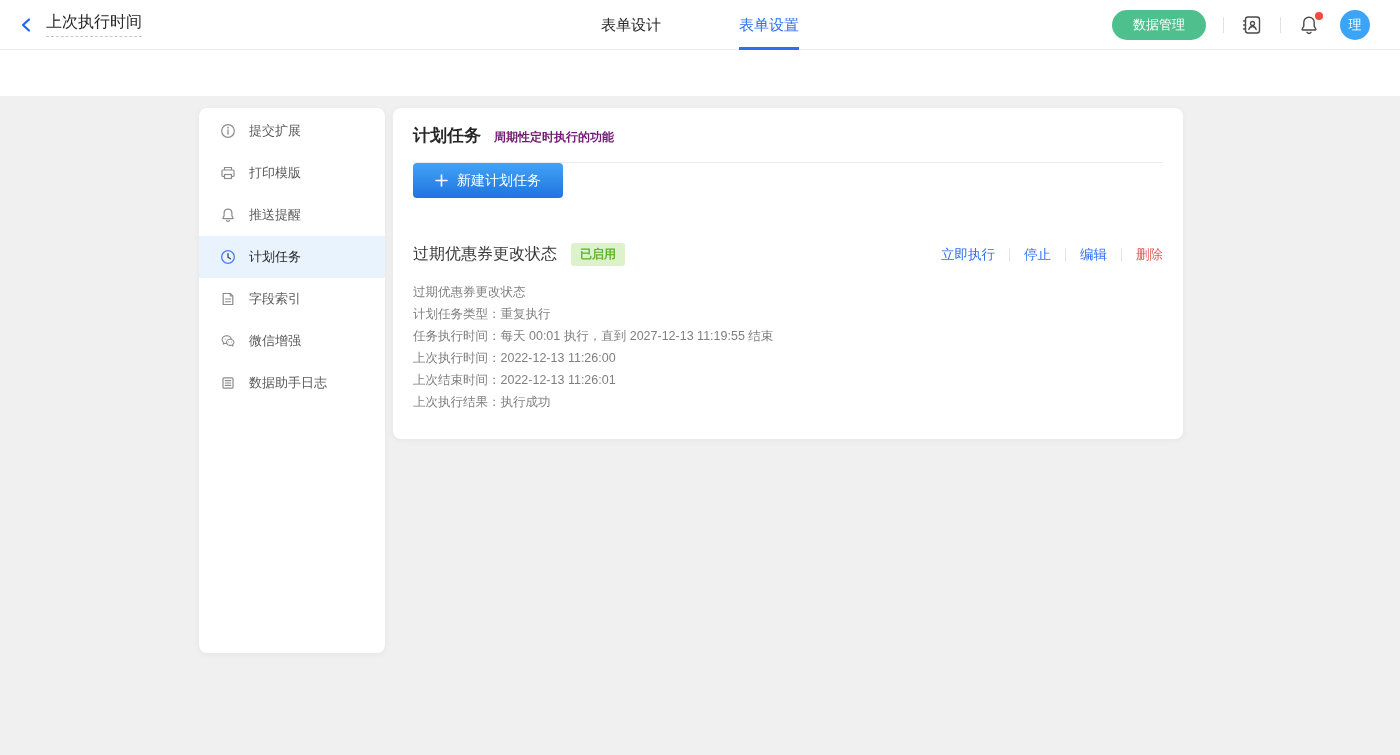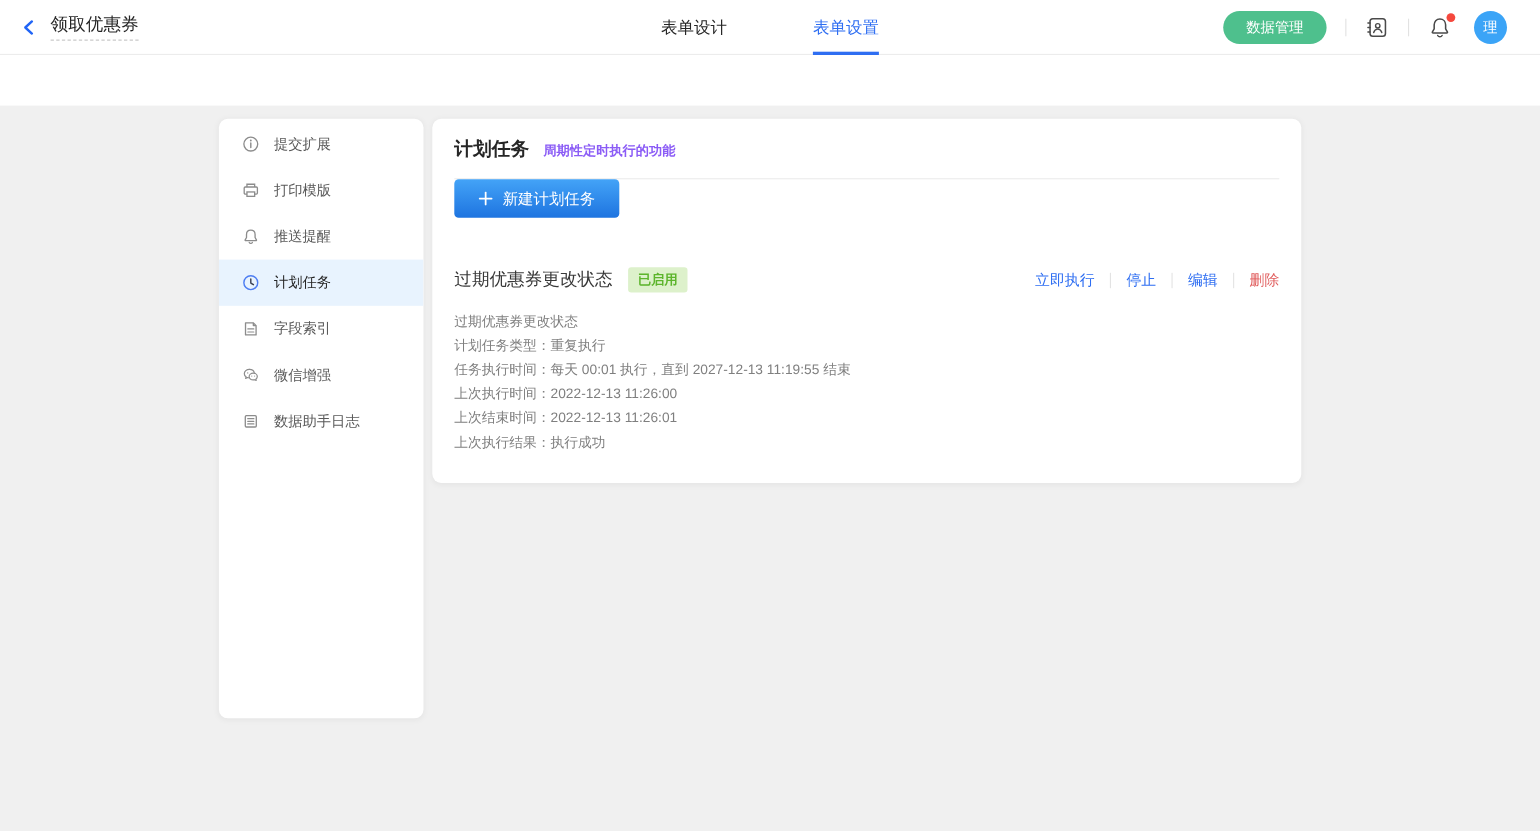--- a/index.html
+++ b/index.html
@@ -49,21 +49,21 @@
   .side-item { height:42px; display:flex; align-items:center;
     padding-left:21px; cursor:pointer; font-size:13px; color:#595959; }
   .side-item .s-icon { width:16px; height:16px; margin-right:13px;
     display:flex; align-items:center; }
   .side-item.active { background:#e8f3fe; color:#262626; }
 
   
   .main { margin-left:8px; width:790px; padding:16px 20px 26px 20px; }
   .main-header { display:flex; align-items:baseline; }
   .main-title { font-size:17px; font-weight:bold; color:#262626; }
-  .main-subtitle { font-size:12px; font-weight:bold; color:#8b5cf6;
+  .main-subtitle { font-size:12px; font-weight:bold; color:#701a75;
     margin-left:13px; }
   .main-divider { height:1px; background:#ebebeb; margin-top:15px; }
   .new-task-btn { margin-top:0; height:35px; padding:0 22px; border:none;
     border-radius:4px; color:#fff; font-size:14px; display:flex;
     align-items:center; cursor:pointer;
     background:linear-gradient(180deg,#43a3f7 0%,#1e74e0 100%);
     font-family:"Liberation Sans","DejaVu Sans",sans-serif; }
   .new-task-btn .plus { margin-right:9px; display:flex; align-items:center; }
 
   .task-header { margin-top:45px; display:flex; align-items:center; }
@@ -83,21 +83,21 @@
 
 <div class="topbar">
   <div class="topbar-left">
     <span class="back-btn">
       <span style="display:flex">
         <svg width="18" height="18" viewBox="0 0 18 18" fill="none">
           <polyline points="11,3.5 5,9 11,14.5" stroke="#2165f6" stroke-width="2.2" stroke-linecap="round" stroke-linejoin="round"></polyline>
         </svg>
       </span>
     </span>
-    <span class="form-title">领取优惠券</span>
+    <span class="form-title">上次执行时间</span>
   </div>
 
   <div class="tabs">
     <div class="tab">表单设计</div>
     <div class="tab active">表单设置</div>
   </div>
 
   <div class="topbar-right">
     <button class="pill-btn">数据管理</button>
     <span class="v-div"></span>

